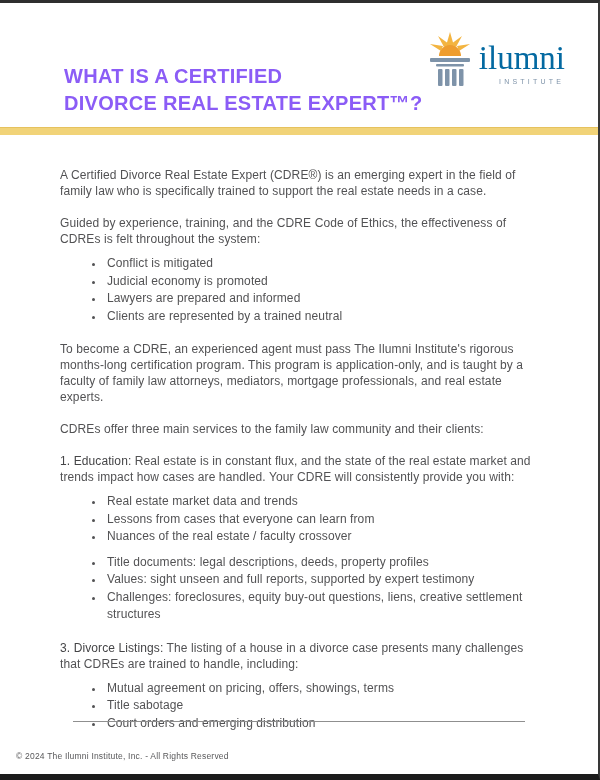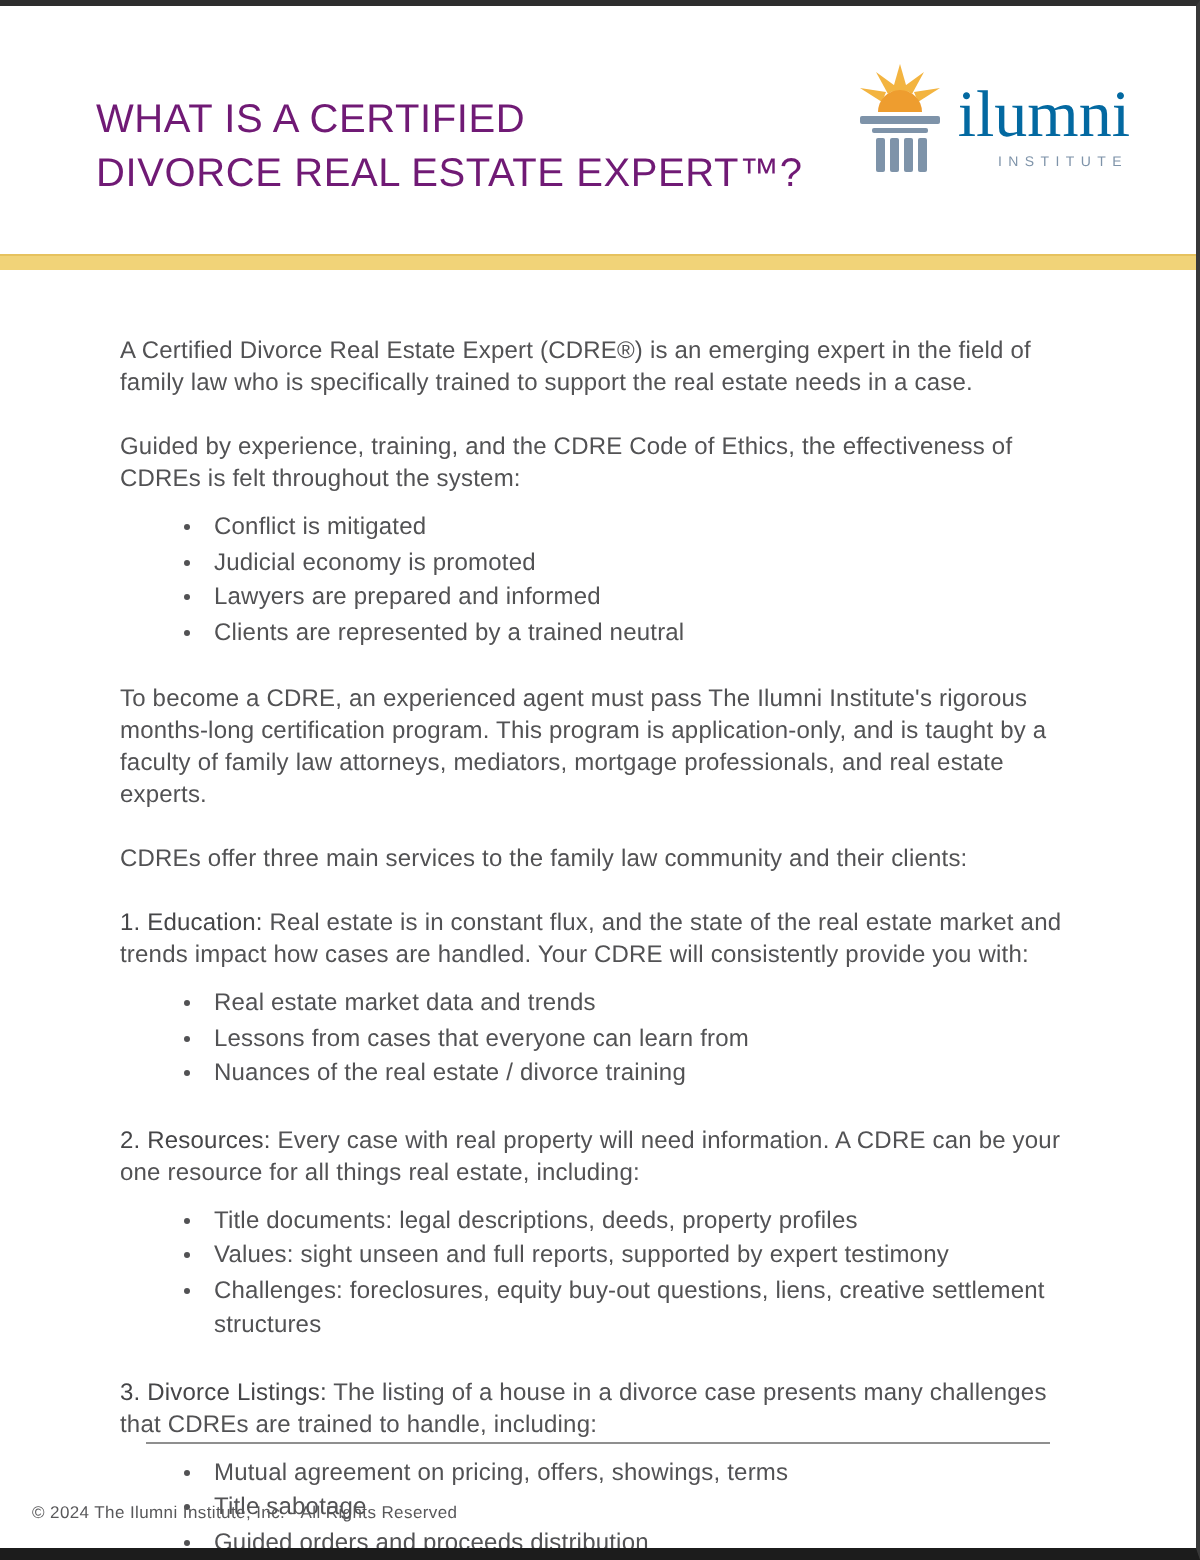--- a/index.html
+++ b/index.html
@@ -15,26 +15,26 @@
     border-bottom: 6px solid #1c1c1c;
     font-family: "Liberation Sans", sans-serif;
     overflow: hidden;
   }
 
   
   .header { position: relative; height: 124px; background: #fff; }
   .doc-title {
     position: absolute;
     left: 48px; top: 44px;
-    margin: 0;
+    margin: 16px;
     font-size: 20px;
     line-height: 27px;
-    font-weight: normal;
+    font-weight: bold;
     letter-spacing: 0.3px;
-    color: #701a75;
+    color: #8b5cf6;
   }
   .logo { position: absolute; top: 27px; right: 33px; display: flex; align-items: flex-start; }
   .logo-icon { margin-right: 7px; margin-top: 1px; }
   .logo-textcol { display: flex; flex-direction: column; align-items: flex-end; margin-top: 10px; }
   .logo-name {
     font-family: Liberation Serif, serif;
     font-size: 33px;
     line-height: 36px;
     color: #0369a1;
   }
@@ -137,35 +137,34 @@
     </ul>
 
     <p>To become a CDRE, an experienced agent must pass The Ilumni Institute's rigorous months-long certification program. This program is application-only, and is taught by a faculty of family law attorneys, mediators, mortgage professionals, and real estate experts.</p>
 
     <p>CDREs offer three main services to the family law community and their clients:</p>
 
     <p><strong>1. Education:</strong><span> Real estate is in constant flux, and the state of the real estate market and trends impact how cases are handled. Your CDRE will consistently provide you with:</span></p>
     <ul>
       <li>Real estate market data and trends</li>
       <li>Lessons from cases that everyone can learn from</li>
-      <li>Nuances of the real estate / divorce training</li>
+      <li>Nuances of the real estate / faculty crossover</li>
     </ul>
 
-    <p><strong>2. Resources:</strong><span> Every case with real property will need information. A CDRE can be your one resource for all things real estate, including:</span></p>
     <ul>
       <li>Title documents: legal descriptions, deeds, property profiles</li>
       <li>Values: sight unseen and full reports, supported by expert testimony</li>
       <li>Challenges: foreclosures, equity buy-out questions, liens, creative settlement structures</li>
     </ul>
 
     <p><strong>3. Divorce Listings:</strong><span> The listing of a house in a divorce case presents many challenges that CDREs are trained to handle, including:</span></p>
     <ul>
       <li>Mutual agreement on pricing, offers, showings, terms</li>
       <li>Title sabotage</li>
-      <li>Guided orders and proceeds distribution</li>
+      <li>Court orders and emerging distribution</li>
     </ul>
 
   </div>
 
   <div class="footer-rule"></div>
   <div class="copyright">© 2024 The Ilumni Institute, Inc. - All Rights Reserved</div>
 
 </div>
 
 </body></html>

